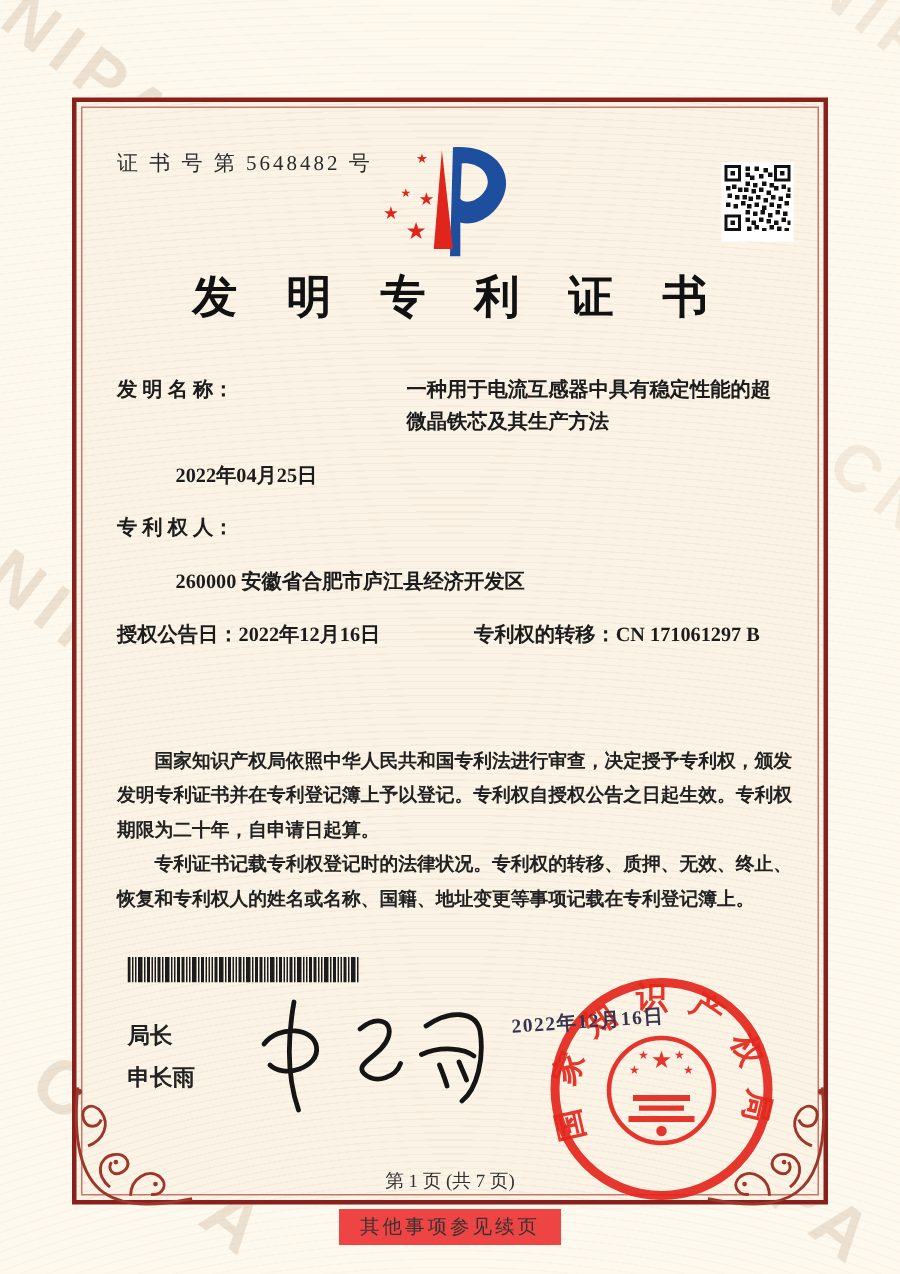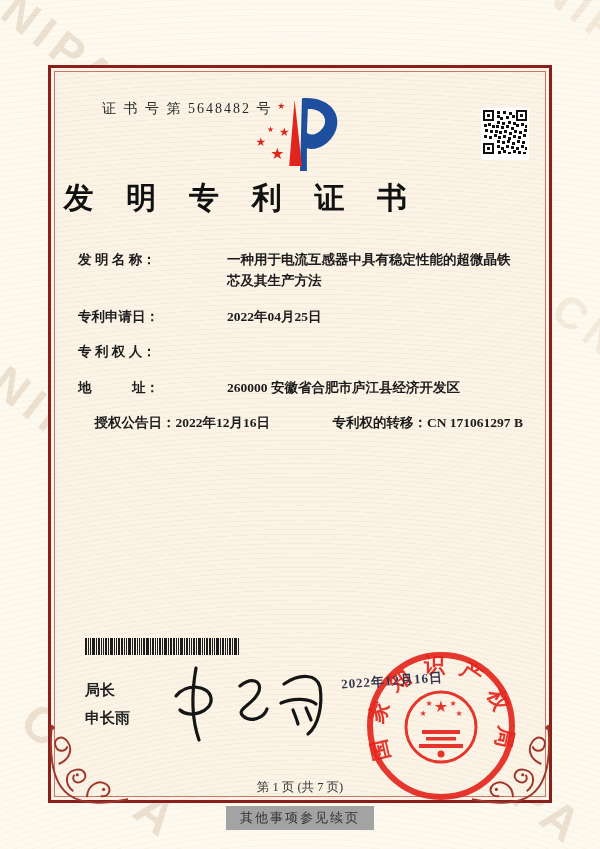--- a/index.html
+++ b/index.html
@@ -18,32 +18,32 @@
   }
   .frame{
     position:absolute;left:48px;top:65px;width:498px;height:732px;
     border:3px solid #8a201c;
     background-color:#fbf4e6;
     background-image:repeating-radial-gradient(ellipse 150% 60% at 50% 128%,
       rgba(205,150,115,0.10) 0 1.5px, rgba(0,0,0,0) 1.5px 8px);
     z-index:2;
   }
   .inner-line{position:absolute;inset:3px;border:1px solid #c4786d;pointer-events:none;}
-  .cert-no{position:absolute;left:27px;top:32px;font-size:14px;letter-spacing:2px;color:#2a2a2a;margin-left:24px;}
+  .cert-no{position:absolute;left:27px;top:32px;font-size:14px;letter-spacing:2px;color:#2a2a2a;}
   .logo{position:absolute;left:50%;top:26px;transform:translateX(-50%);}
   .qr{position:absolute;left:430px;top:40px;background:#fff;padding:1px;}
   .title{
-    position:absolute;top:110px;left:0;width:100%;text-align:left;
+    position:absolute;top:110px;left:0;width:100%;text-align:center;
     font-size:30px;font-weight:bold;letter-spacing:0.42em;text-indent:0.42em;color:#111;
   }
   .fields{position:absolute;left:27px;top:181px;right:26px;font-size:13.5px;font-weight:bold;}
-  .frow{display:flex;margin-bottom:14.5px;line-height:21px;}
+  .frow{display:flex;margin-bottom:14.5px;line-height:21px;gap:44px;}
   .flabel{flex:0 0 110px;white-space:pre;}
   .fvalue{flex:1;margin-left:39px;}
-  .grant-row{display:flex;margin-top:11px;line-height:21px;justify-content:flex-end;}
+  .grant-row{display:flex;margin-top:11px;line-height:21px;}
   .grant-row .pair{display:flex;}
   .grant-row .pair1{width:238px;}
   .body-text{
     position:absolute;left:27px;top:428px;width:450px;
     font-size:12.5px;line-height:1.84;text-align:justify;color:#222;font-weight:bold;
   }
   .body-text p{margin:0;text-indent:2em;}
   .barcode{position:absolute;left:34px;top:570px;}
   .director{position:absolute;left:34px;top:613px;font-size:15px;font-weight:bold;color:#222;}
   .director div{margin-bottom:9px;}
@@ -52,21 +52,21 @@
   .seal-date{
     position:absolute;left:322px;top:672px;width:140px;text-align:center;z-index:5;
     font-size:13px;font-weight:bold;color:#35354e;letter-spacing:1px;transform:rotate(-4deg);
   }
   .page-info{position:absolute;left:0;top:711px;width:100%;text-align:center;font-size:12.5px;color:#333;}
   .flourish{position:absolute;bottom:-7px;width:88px;height:88px;z-index:3;}
   .flourish.fl-left{left:-7px;}
   .flourish.fl-right{right:-7px;transform:scaleX(-1);}
   .footer-note{
     position:absolute;left:50%;top:806px;transform:translateX(-50%);
-    background:#a3a3a3;padding:3px 14px;font-size:13px;color:#333;letter-spacing:2px;z-index:3;
+    background:#ef4444;padding:3px 14px;font-size:13px;color:#333;letter-spacing:2px;z-index:3;
   }
 </style>
 </head>
 <body>
 
 <span class="wm" style="left:-42px;top:6px;font-size:46px;">CNIPA</span>
 <span class="wm" style="left:500px;top:-14px;font-size:42px;opacity:.7;">CNIPA</span>
 <span class="wm" style="left:142px;top:128px;font-size:42px;opacity:.55;">CNIPA</span>
 <span class="wm" style="left:368px;top:268px;font-size:48px;">CNIPA</span>
 <span class="wm" style="left:-52px;top:378px;font-size:46px;">CNIPA</span>
@@ -172,42 +172,44 @@
   </div>
 
   <div class="title">发 明 专 利 证 书</div>
 
   <div class="fields">
     <div class="frow">
       <span class="flabel">发 明 名 称：</span>
       <span class="fvalue">一种用于电流互感器中具有稳定性能的超微晶铁芯及其生产方法</span>
     </div>
     <div class="frow">
-      <span class="flabel">专利申请日：</span>
       <span class="fvalue">2022年04月25日</span>
     </div>
     <div class="frow">
       <span class="flabel">专 利 权 人：</span>
     </div>
     <div class="frow">
-      <span class="flabel">地　　　址：</span>
       <span class="fvalue">260000 安徽省合肥市庐江县经济开发区</span>
     </div>
     <div class="grant-row">
       <span class="pair pair1">
         <span>授权公告日：</span>
         <span>2022年12月16日</span>
       </span>
       <span class="pair">
         <span>专利权的转移：</span>
         <span>CN 171061297 B</span>
       </span>
     </div>
   </div>
 
+  <div class="body-text">
+    <p>国家知识产权局依照中华人民共和国专利法进行审查，决定授予专利权，颁发发明专利证书并在专利登记簿上予以登记。专利权自授权公告之日起生效。专利权期限为二十年，自申请日起算。</p>
+    <p>专利证书记载专利权登记时的法律状况。专利权的转移、质押、无效、终止、恢复和专利权人的姓名或名称、国籍、地址变更等事项记载在专利登记簿上。</p>
+  </div>
 
   <div class="barcode">
     <svg width="156" height="17" viewBox="0 0 156 17" xmlns="http://www.w3.org/2000/svg">
       <g fill="#1c1c1c">
         <rect x="0" width="2" height="17"></rect>
           <rect x="3" width="1" height="17"></rect>
           <rect x="5" width="1" height="17"></rect>
           <rect x="7" width="3" height="17"></rect>
         <rect x="11" width="1" height="17"></rect>
           <rect x="13" width="2" height="17"></rect>

